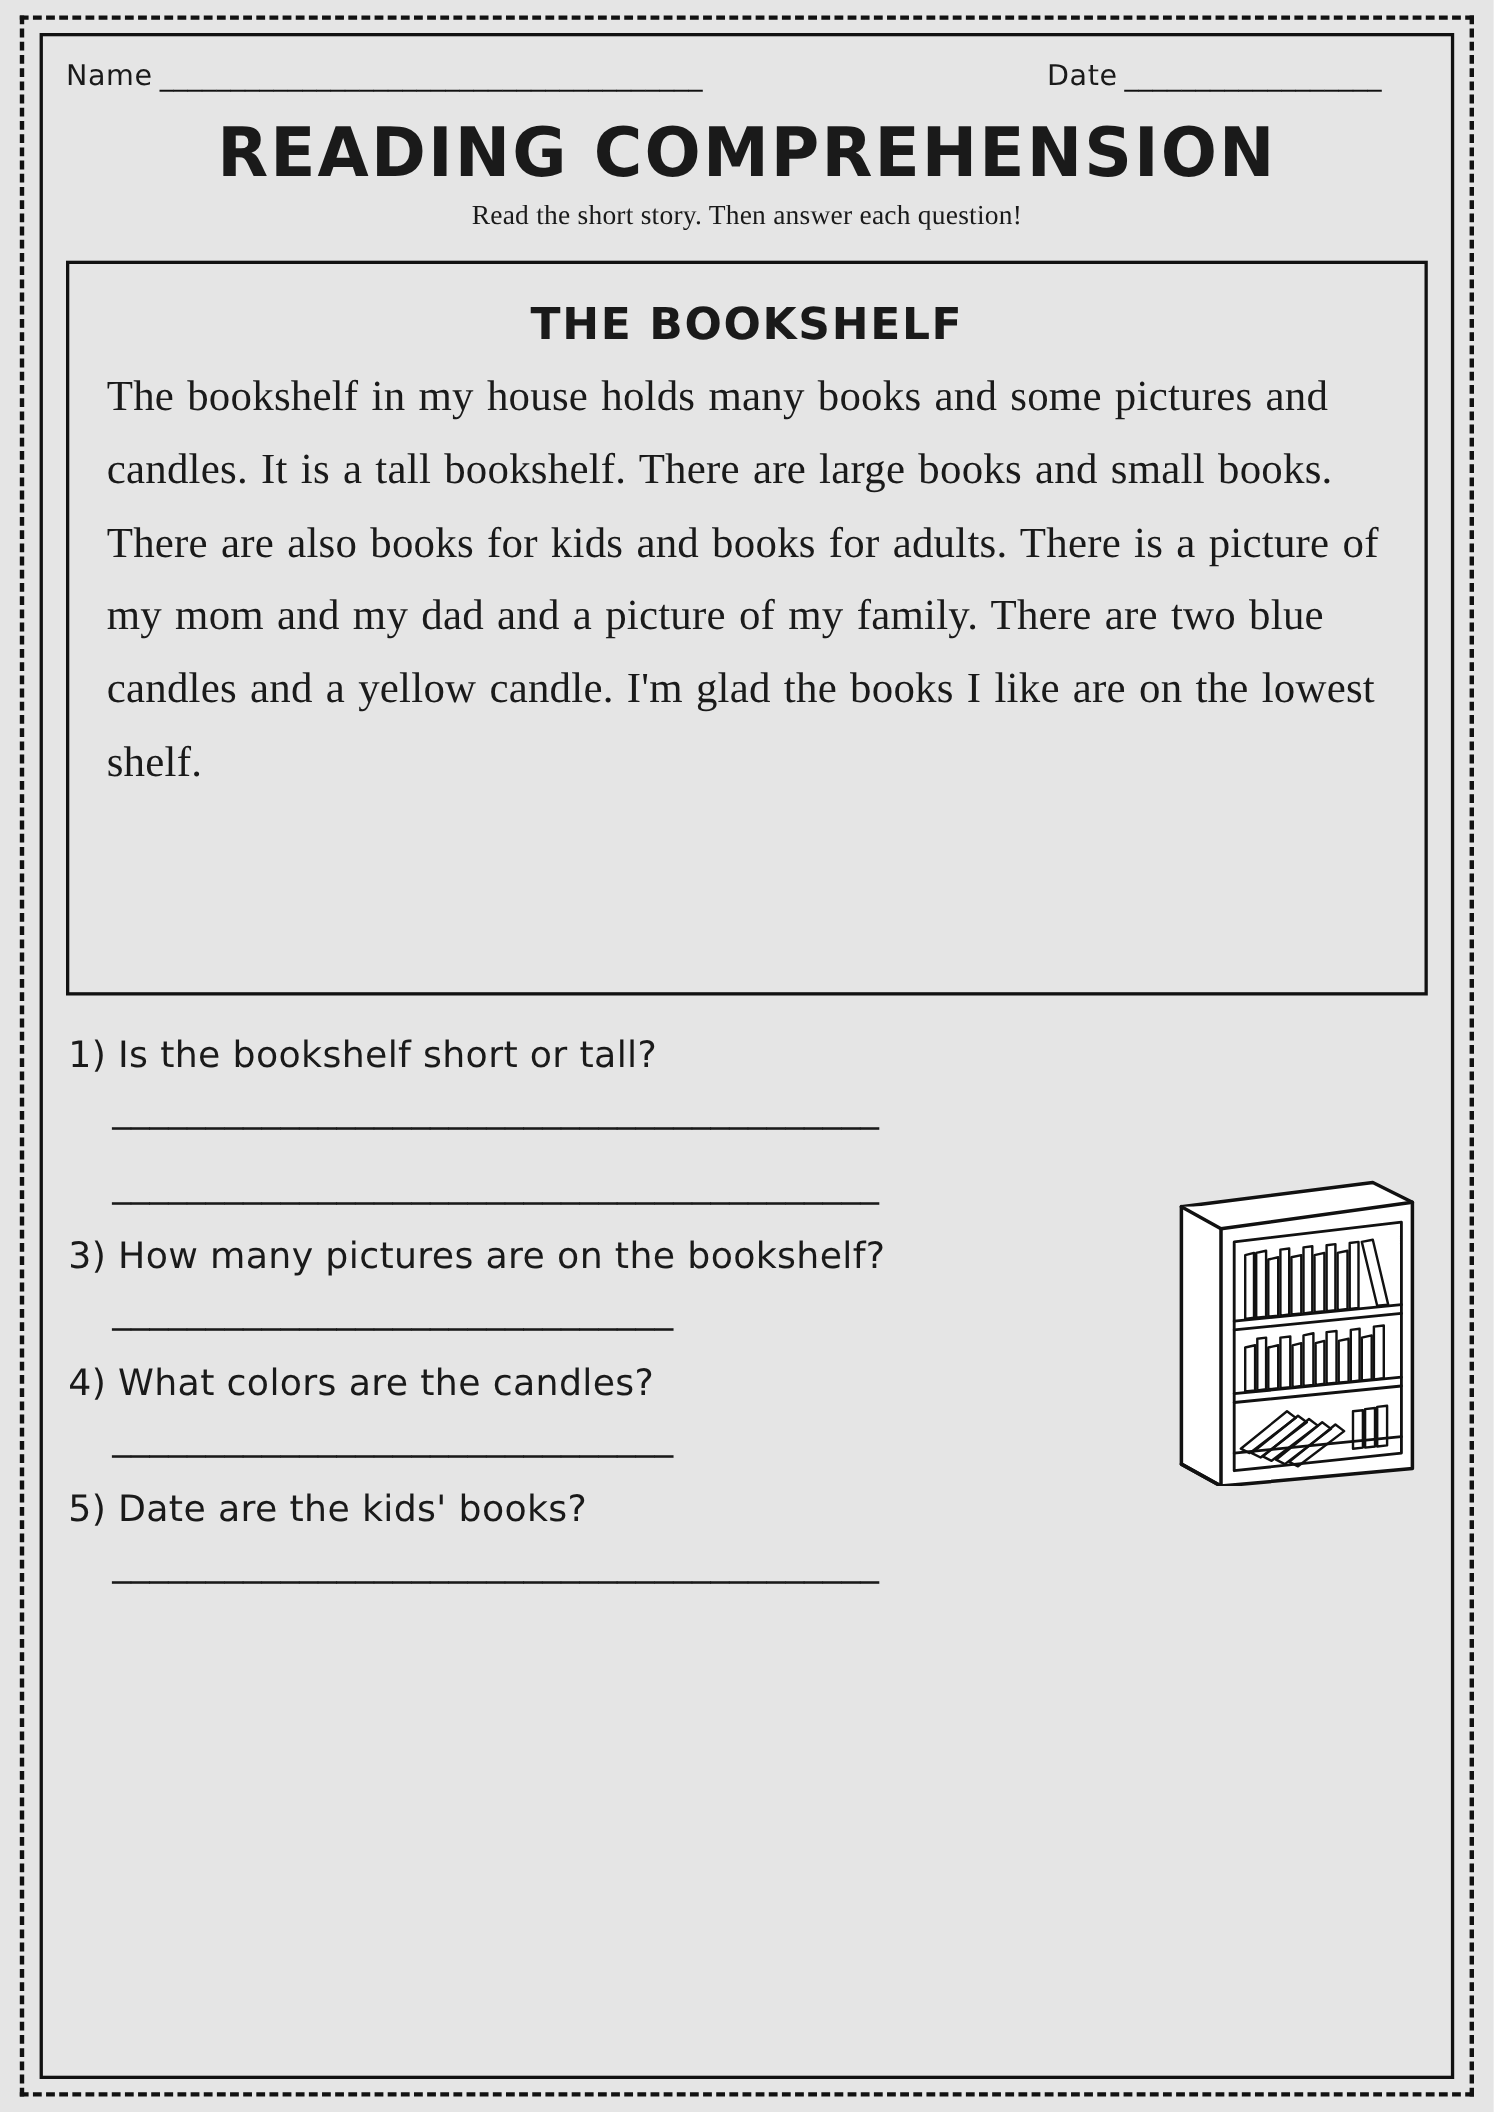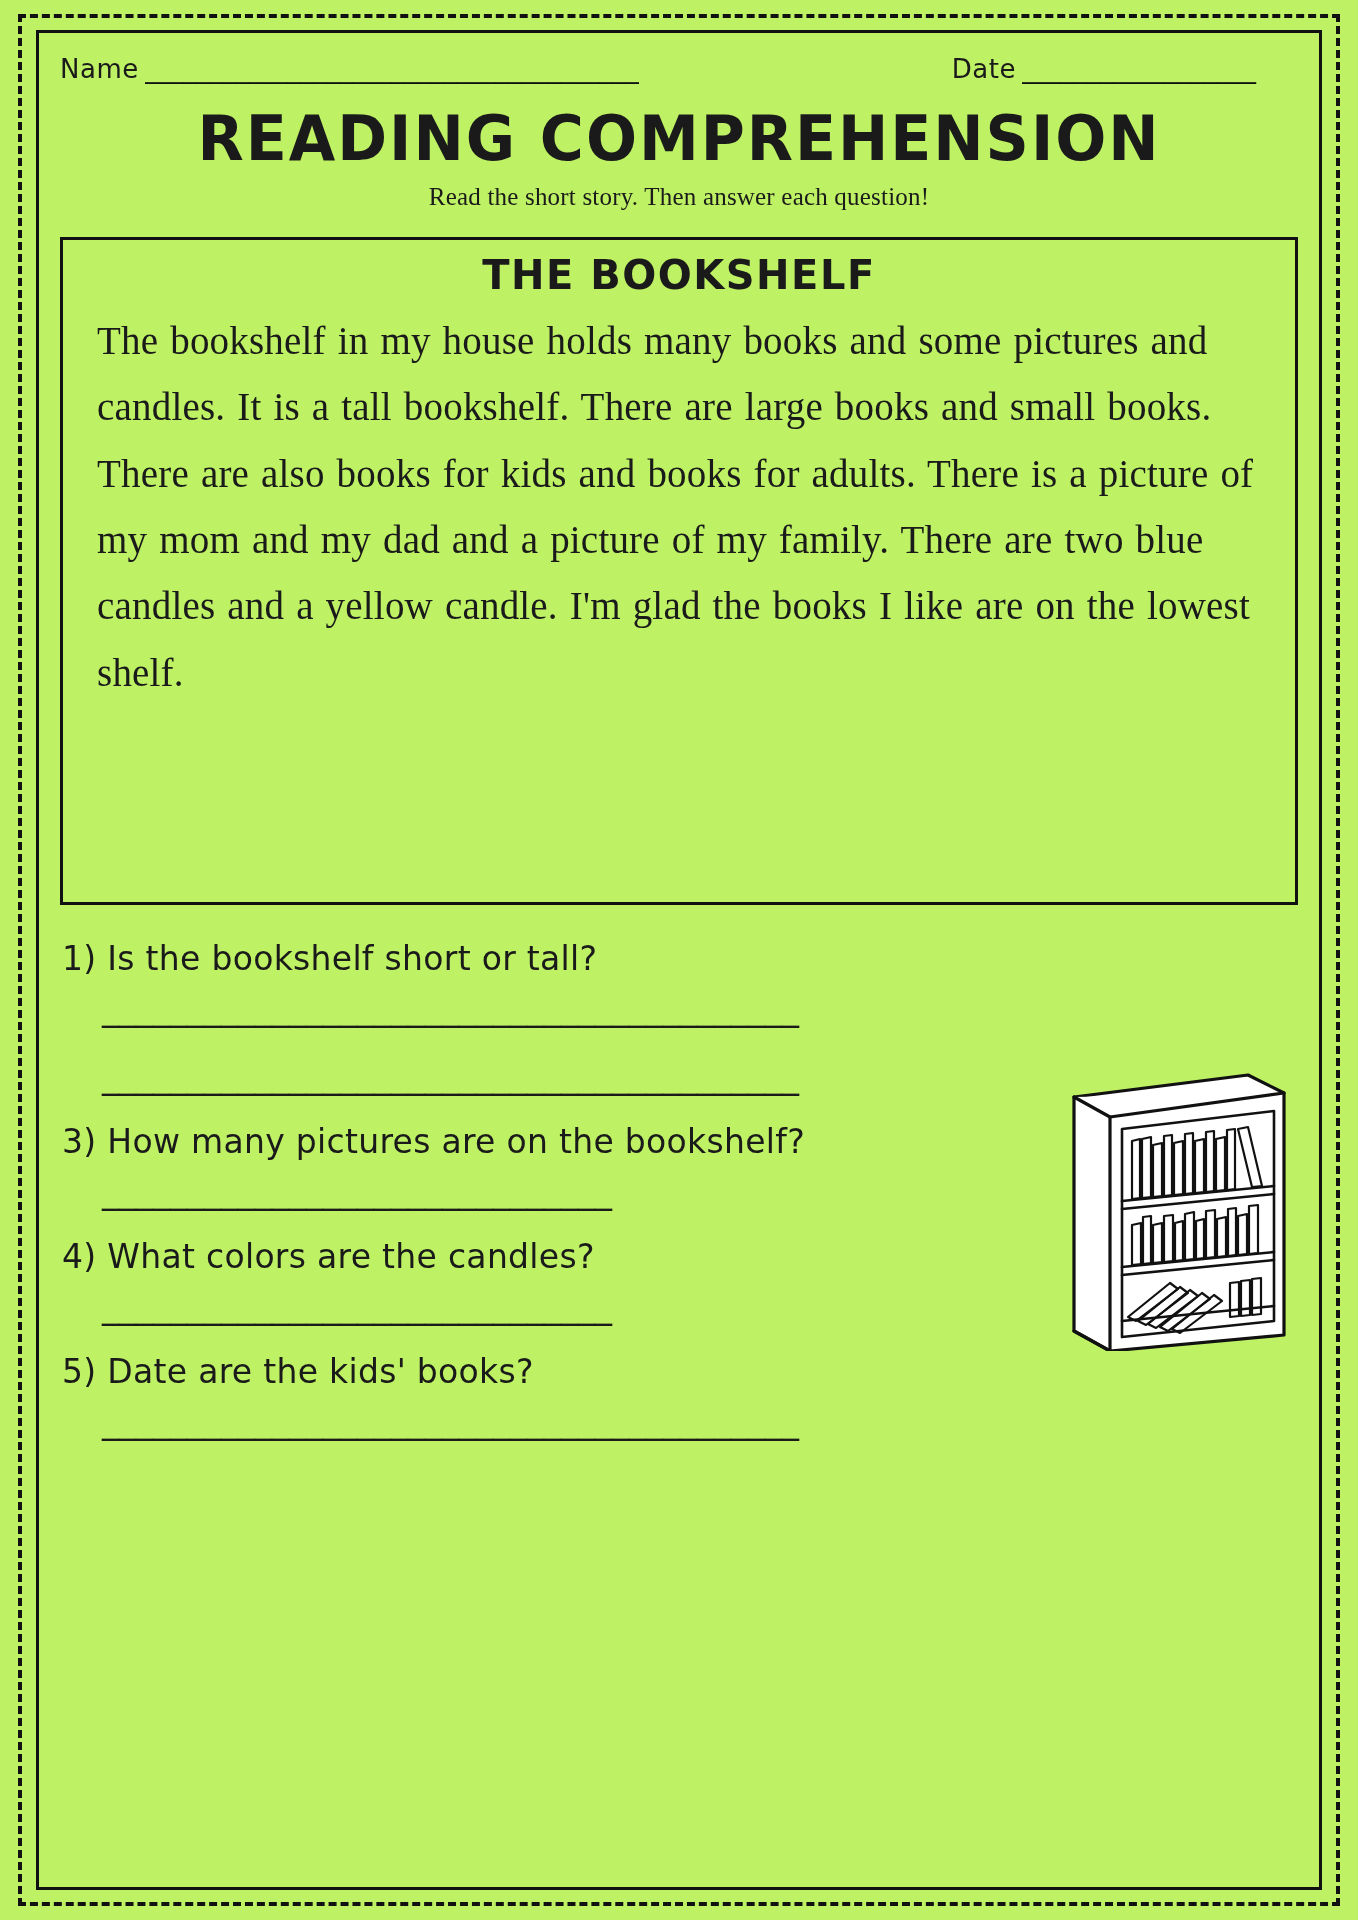--- a/index.html
+++ b/index.html
@@ -13,21 +13,21 @@
     font-family: "DejaVu Sans", sans-serif;
     color: #1a1a1a;
     overflow: hidden;
   }
 
   .page {
     position: relative;
     width: 1358px;
     height: 1920px;
     box-sizing: border-box;
-    background: #bef264;
+    background: #e5e5e5;
   }
 
   
   .dashed-border {
     position: absolute;
     left: 18px;
     top: 14px;
     right: 18px;
     bottom: 14px;
     border: 4px dashed #111111;
@@ -97,21 +97,21 @@
     margin-top: 12px;
     letter-spacing: 0.2px;
     font-family: Liberation Serif, serif;
   }
 
   
   .story-box {
     margin-top: 26px;
     border: 3px solid #111111;
     box-sizing: border-box;
-    padding: 12px 34px 30px 34px;
+    padding: 32px 34px 30px 34px;
     height: 668px;
   }
   .story-title {
     text-align: center;
     font-size: 40px;
     font-weight: 600;
     letter-spacing: 1.5px;
     margin-bottom: 10px;
   }
   .story-text {

